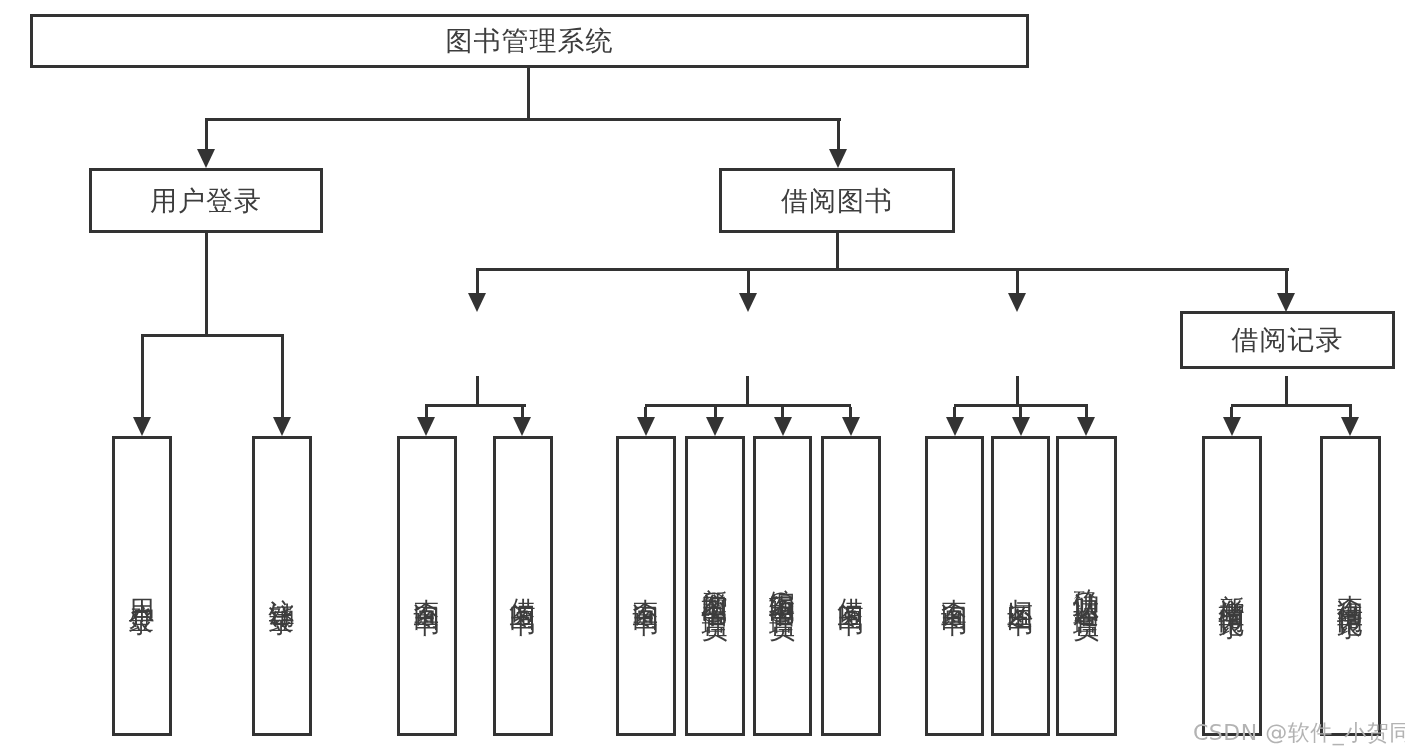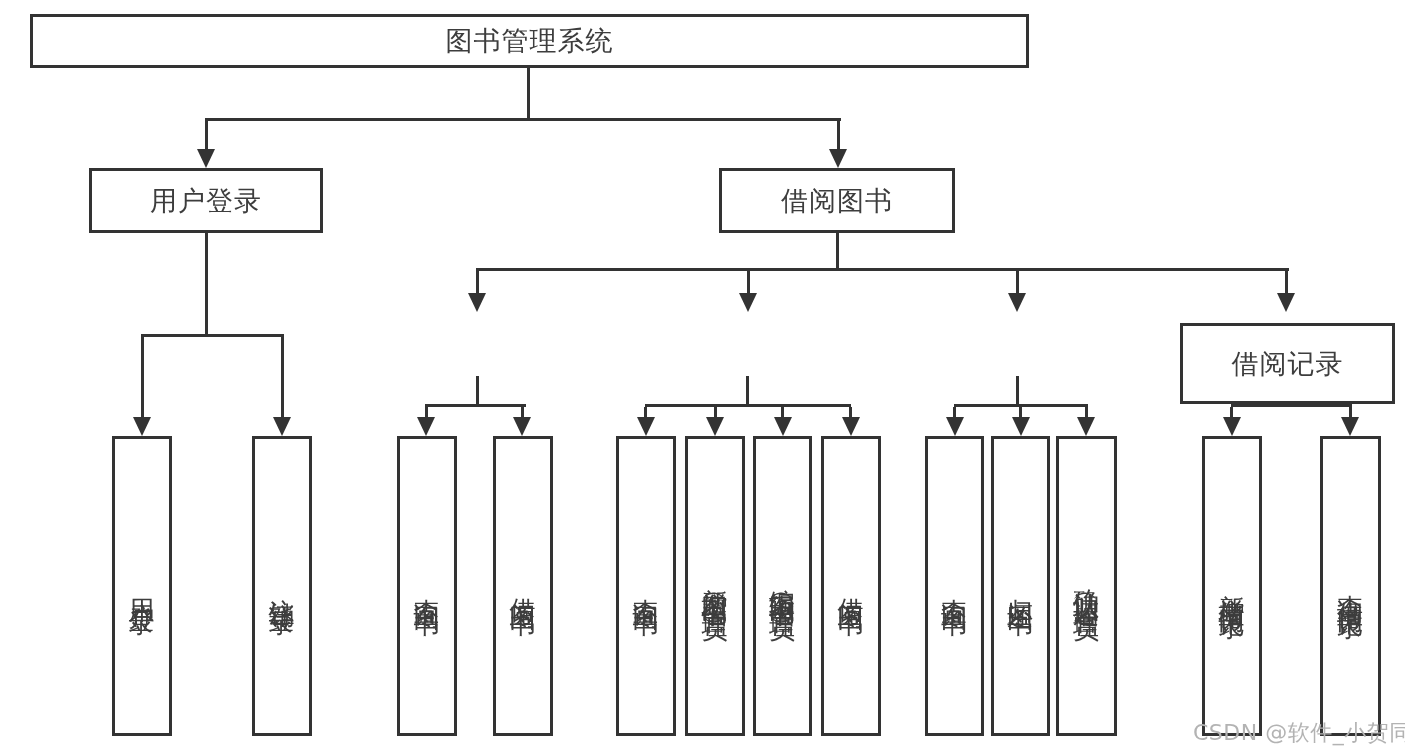--- a/index.html
+++ b/index.html
@@ -93,21 +93,21 @@
   <div class="line" style="left:468px;top:268px;width:813px;height:3px"></div>
   <div class="line" style="left:468px;top:271px;width:3px;height:23px"></div>
   <div class="line" style="left:739px;top:271px;width:3px;height:23px"></div>
   <div class="line" style="left:1008px;top:271px;width:3px;height:23px"></div>
   <div class="line" style="left:1277px;top:271px;width:3px;height:23px"></div>
   <div class="arr" style="left:460px;top:293px"></div>
   <div class="arr" style="left:731px;top:293px"></div>
   <div class="arr" style="left:1000px;top:293px"></div>
   <div class="arr" style="left:1269px;top:293px"></div>
 
-  <div class="box" style="left:1172px;top:323px;width:215px;height:81px">借阅记录</div>
+  <div class="box" style="left:1172px;top:311px;width:215px;height:58px">借阅记录</div>
 
   <div class="line" style="left:468px;top:376px;width:3px;height:30px"></div>
   <div class="line" style="left:417px;top:404px;width:101px;height:3px"></div>
   <div class="line" style="left:417px;top:407px;width:3px;height:11px"></div>
   <div class="line" style="left:513px;top:407px;width:3px;height:11px"></div>
   <div class="arr" style="left:409px;top:417px"></div>
   <div class="arr" style="left:505px;top:417px"></div>
 
   <div class="line" style="left:738px;top:376px;width:3px;height:30px"></div>
   <div class="line" style="left:637px;top:404px;width:206px;height:3px"></div>

